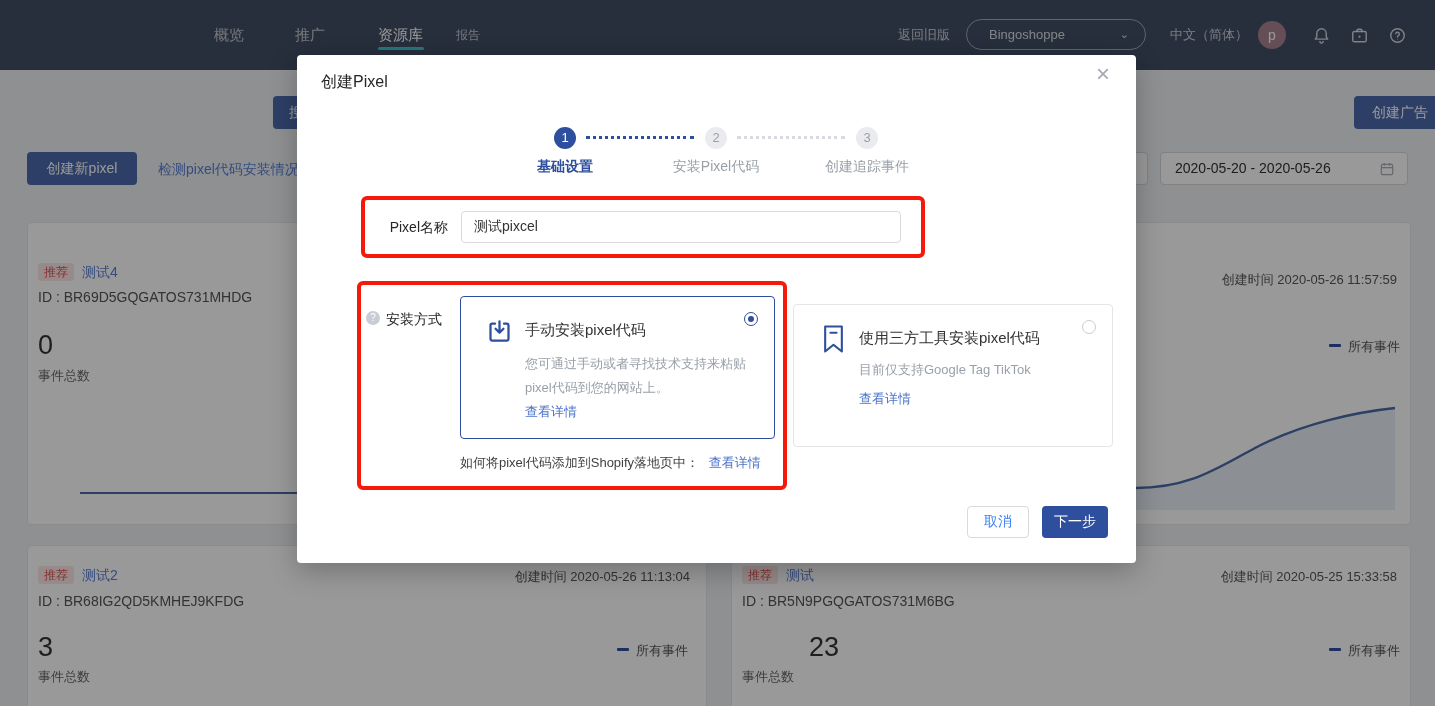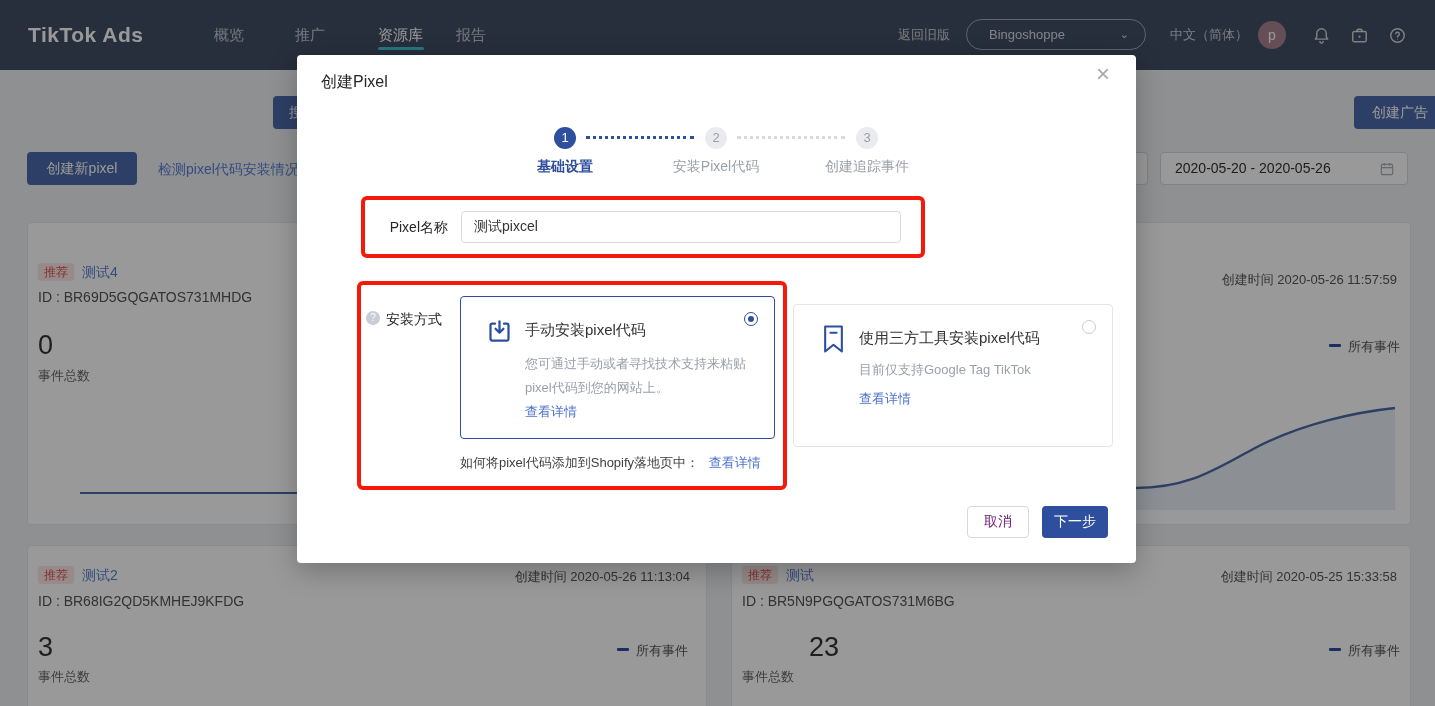--- a/index.html
+++ b/index.html
@@ -53,37 +53,36 @@
   .opt-card.selected { border:1px solid #2e4e9e; }
   .opt-card.unselected { border:1px solid #e3e5e9; }
   .opt-title { position:absolute; font-size:15px; color:#333; font-weight:500; }
   .opt-desc { position:absolute; font-size:13px; color:#9aa0a8; }
   .modal-link { font-size:13px; color:#4d74cc; cursor:pointer; }
   .radio { position:absolute; width:14px; height:14px; border-radius:50%; }
   .radio.on { border:1px solid #2e4e9e; }
   .radio.on::after { content:""; position:absolute; left:3px; top:3px; width:6px; height:6px; border-radius:50%; background:#2e4e9e; }
   .radio.off { border:1px solid #c9ccd4; }
   .help-dot { position:absolute; width:14px; height:14px; border-radius:50%; background:#c8ccd4; color:#fff; font-size:10px; text-align:center; line-height:14px; }
-  .btn-cancel { position:absolute; background:#fff; border:1px solid #d9d9d9; border-radius:4px; color:#701a75; font-size:14px; cursor:pointer; }
+  .btn-cancel { position:absolute; background:#fff; border:1px solid #d9d9d9; border-radius:4px; color:#3b82f6; font-size:14px; cursor:pointer; }
   .btn-next { position:absolute; background:#2e4e9e; border:none; border-radius:4px; color:#fff; font-size:14px; cursor:pointer; }
 
   .redbox { position:absolute; border:4px solid #f5190a; border-radius:6px; z-index:60; pointer-events:none; }
 </style>
 </head>
 <body>
 
 <div id="app">
 
   <div class="navbar">
-    <div class="nav-logo">TikTok Ads</div>
     <div class="nav-item" style="left:214px;">概览</div>
     <div class="nav-item" style="left:295px;">推广</div>
     <div class="nav-item active" style="left:378px;">资源库</div>
     <div class="nav-underline" style="left:378px;"></div>
-    <div class="nav-item" style="left:456px; font-size:15px;">报告</div>
+    <div class="nav-item" style="left:456px; font-size:12px;">报告</div>
 
     <div class="nav-right-text" style="left:898px; cursor:pointer;">返回旧版</div>
     <div class="nav-pill">
       <span>Bingoshoppe</span>
       <span class="chev">⌄</span>
     </div>
     <div class="nav-right-text" style="left:1170px; cursor:pointer;">中文（简体）</div>
     <div class="avatar">p</div>
 
     <div class="nav-icon" style="left:1312px;">

